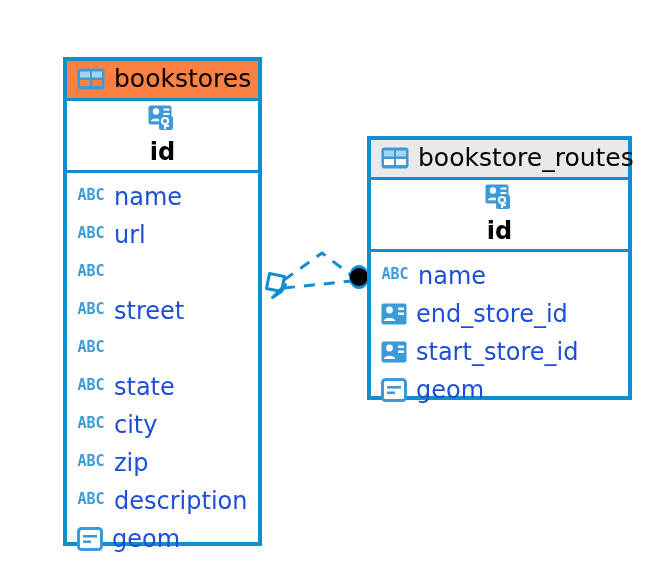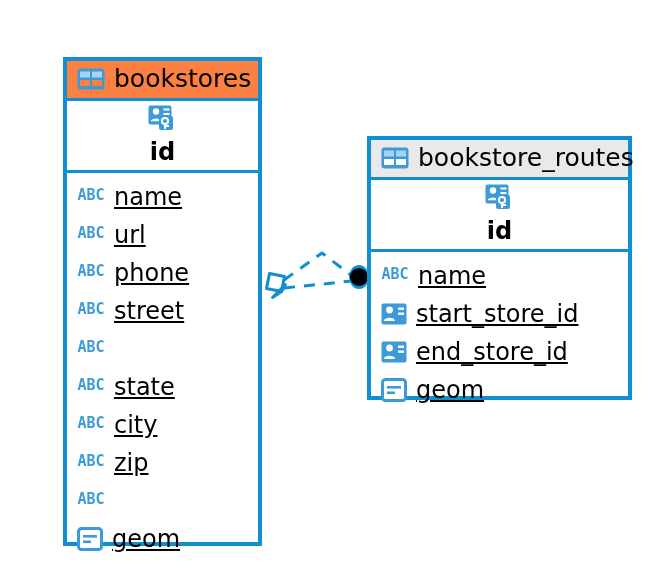--- a/index.html
+++ b/index.html
@@ -45,23 +45,22 @@
   .pk-label{
     font-size:24px;font-weight:bold;color:#000;
     line-height:1.15;
   }
   .fields{padding:5px 10px 7px 10px;}
   .field-row{
     display:flex;align-items:center;gap:9px;
     height:38px;
   }
   .field-label{
-    font-size:24px;color:#000000;line-height:1.1;
+    font-size:24px;color:#1d4ed8;line-height:1.1;
     white-space:nowrap;
-    text-decoration:underline;
   }
 
   
   .icon{flex:0 0 auto;display:inline-flex;justify-content:center;}
   .ico-table{width:28px;height:22px;}
   .ico-key{width:30px;height:26px;}
   .ico-abc{width:28px;height:18px;}
   .ico-geom{width:26px;height:24px;}
   .ico-fk{width:26px;height:22px;}
 
@@ -140,21 +139,20 @@
       <div class="field-row">
         <span class="icon ico-abc">
           <span class="abc-text">ABC</span>
         </span>
         <span class="field-label">url</span>
       </div>
       <div class="field-row">
         <span class="icon ico-abc">
           <span class="abc-text">ABC</span>
         </span>
-        <span class="field-label">phone</span>
       </div>
       <div class="field-row">
         <span class="icon ico-abc">
           <span class="abc-text">ABC</span>
         </span>
         <span class="field-label">street</span>
       </div>
       <div class="field-row">
         <span class="icon ico-abc">
           <span class="abc-text">ABC</span>
@@ -175,20 +173,21 @@
       <div class="field-row">
         <span class="icon ico-abc">
           <span class="abc-text">ABC</span>
         </span>
         <span class="field-label">zip</span>
       </div>
       <div class="field-row">
         <span class="icon ico-abc">
           <span class="abc-text">ABC</span>
         </span>
+        <span class="field-label">description</span>
       </div>
       <div class="field-row">
         <span class="icon ico-geom">
           <svg width="26" height="24" viewBox="0 0 26 24">
             <rect x="1.5" y="1.5" width="23" height="21" rx="3" fill="#ffffff" stroke="#3d9ad8" stroke-width="3"></rect>
             <rect x="6" y="8" width="14" height="2.6" fill="#3d9ad8"></rect>
             <rect x="6" y="13.5" width="8" height="2.6" fill="#3d9ad8"></rect>
           </svg>
         </span>
         <span class="field-label">geom</span>
@@ -239,33 +238,33 @@
       <div class="field-row">
         <span class="icon ico-fk">
           <svg width="26" height="22" viewBox="0 0 26 22">
             <rect x="0.5" y="0.5" width="25" height="21" rx="2" fill="#3d9ad8"></rect>
             <circle cx="8.5" cy="7" r="3.4" fill="#ffffff"></circle>
             <path d="M2.8,18 C3.7,13.6 13.3,13.6 14.2,18 Z" fill="#ffffff"></path>
             <rect x="17" y="4.5" width="6" height="2.4" fill="#ffffff"></rect>
             <rect x="17" y="9.5" width="6" height="2.4" fill="#ffffff"></rect>
           </svg>
         </span>
-        <span class="field-label">start_store_id</span>
+        <span class="field-label">end_store_id</span>
       </div>
       <div class="field-row">
         <span class="icon ico-fk">
           <svg width="26" height="22" viewBox="0 0 26 22">
             <rect x="0.5" y="0.5" width="25" height="21" rx="2" fill="#3d9ad8"></rect>
             <circle cx="8.5" cy="7" r="3.4" fill="#ffffff"></circle>
             <path d="M2.8,18 C3.7,13.6 13.3,13.6 14.2,18 Z" fill="#ffffff"></path>
             <rect x="17" y="4.5" width="6" height="2.4" fill="#ffffff"></rect>
             <rect x="17" y="9.5" width="6" height="2.4" fill="#ffffff"></rect>
           </svg>
         </span>
-        <span class="field-label">end_store_id</span>
+        <span class="field-label">start_store_id</span>
       </div>
       <div class="field-row">
         <span class="icon ico-geom">
           <svg width="26" height="24" viewBox="0 0 26 24">
             <rect x="1.5" y="1.5" width="23" height="21" rx="3" fill="#ffffff" stroke="#3d9ad8" stroke-width="3"></rect>
             <rect x="6" y="8" width="14" height="2.6" fill="#3d9ad8"></rect>
             <rect x="6" y="13.5" width="8" height="2.6" fill="#3d9ad8"></rect>
           </svg>
         </span>
         <span class="field-label">geom</span>

